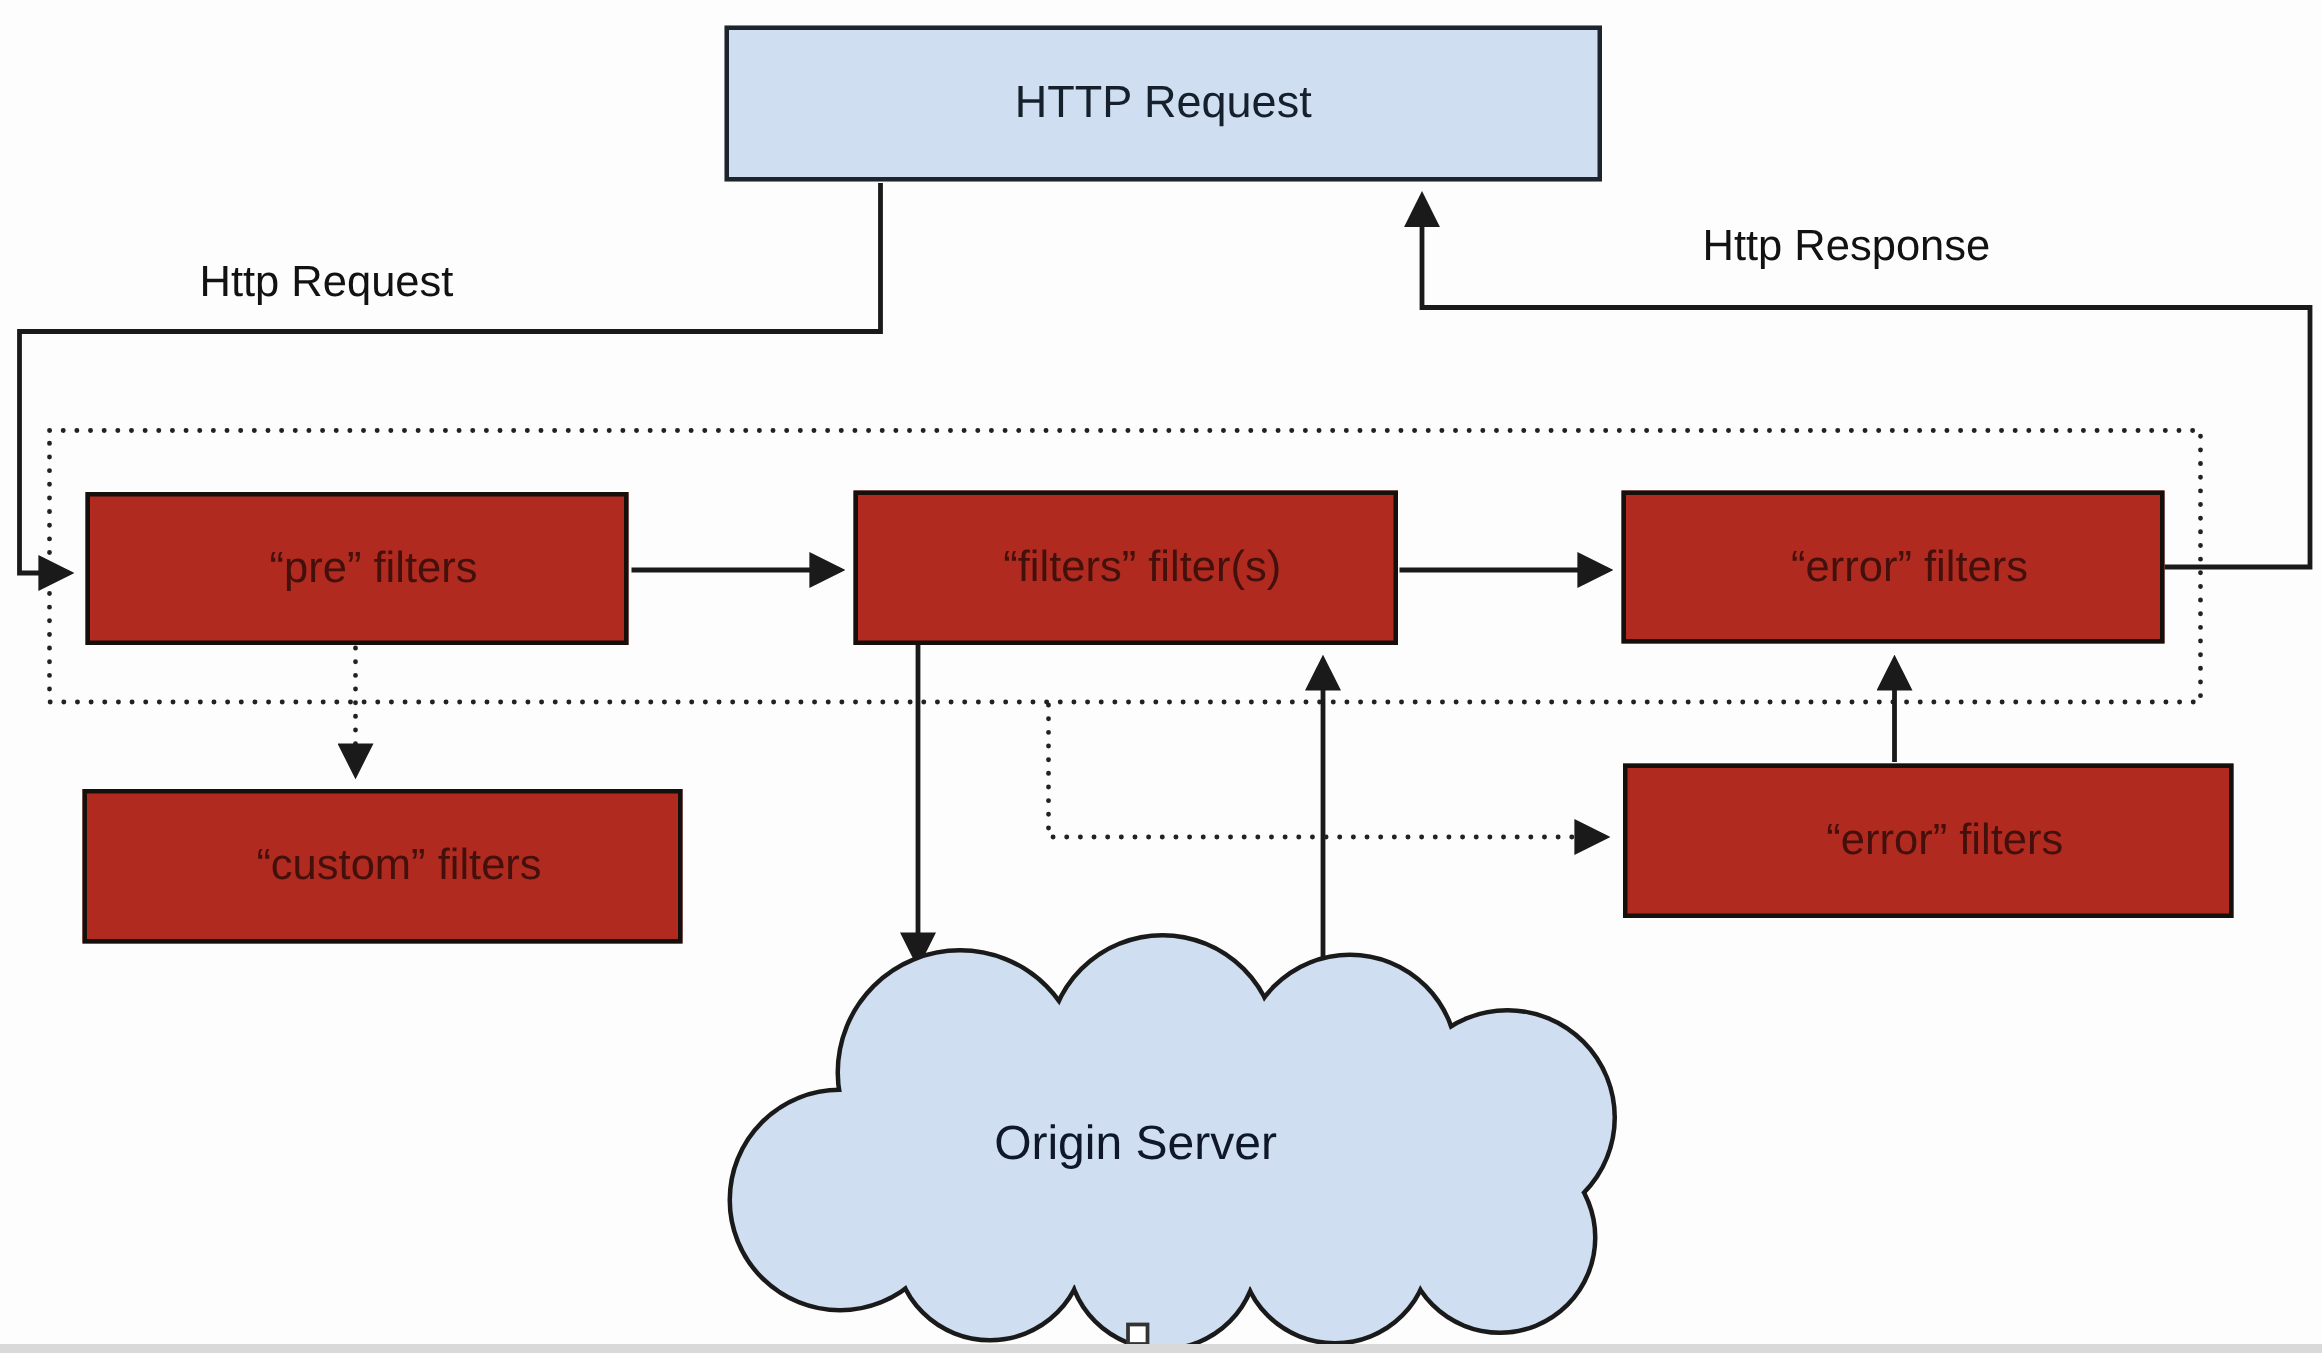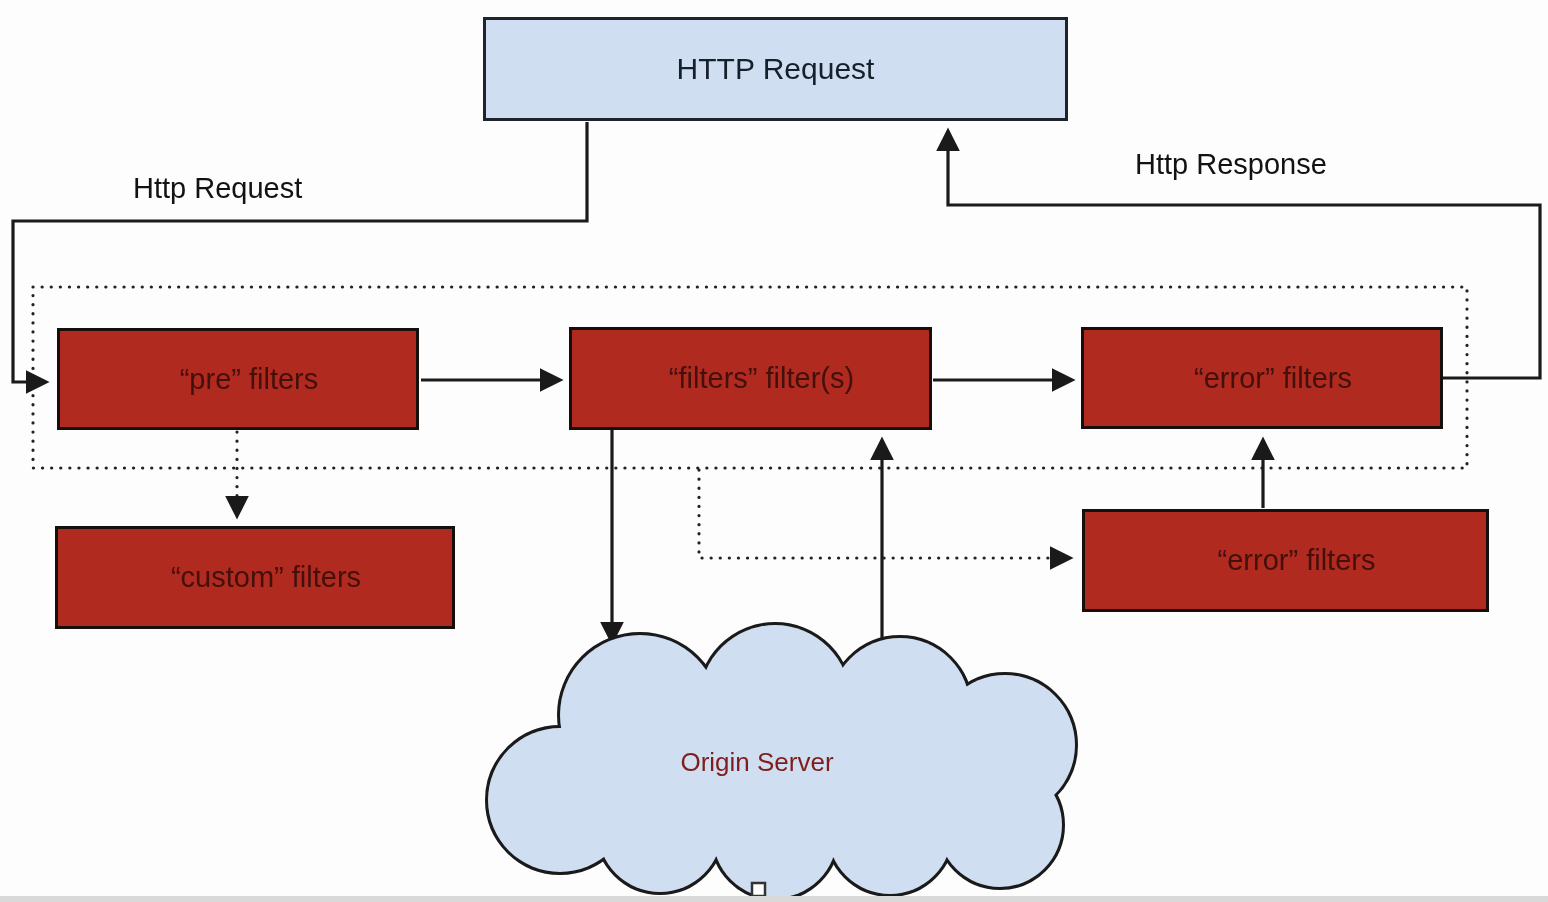--- a/index.html
+++ b/index.html
@@ -35,22 +35,22 @@
     justify-content:center;
   }
   .edge-label{
     position:absolute;
     font-size:29px;
     color:#121212;
     white-space:nowrap;
   }
   .cloud-label{
     position:absolute;
-    font-size:26px;
-    color:#7f1d1d;
+    font-size:32px;
+    color:#0f172a;
     white-space:nowrap;
     transform:translate(-50%,-50%);
   }
   #bottom-bar{
     position:absolute;
     left:0;top:896px;
     width:1548px;height:6px;
     background:#d9d9d9;
   }
 </style>

